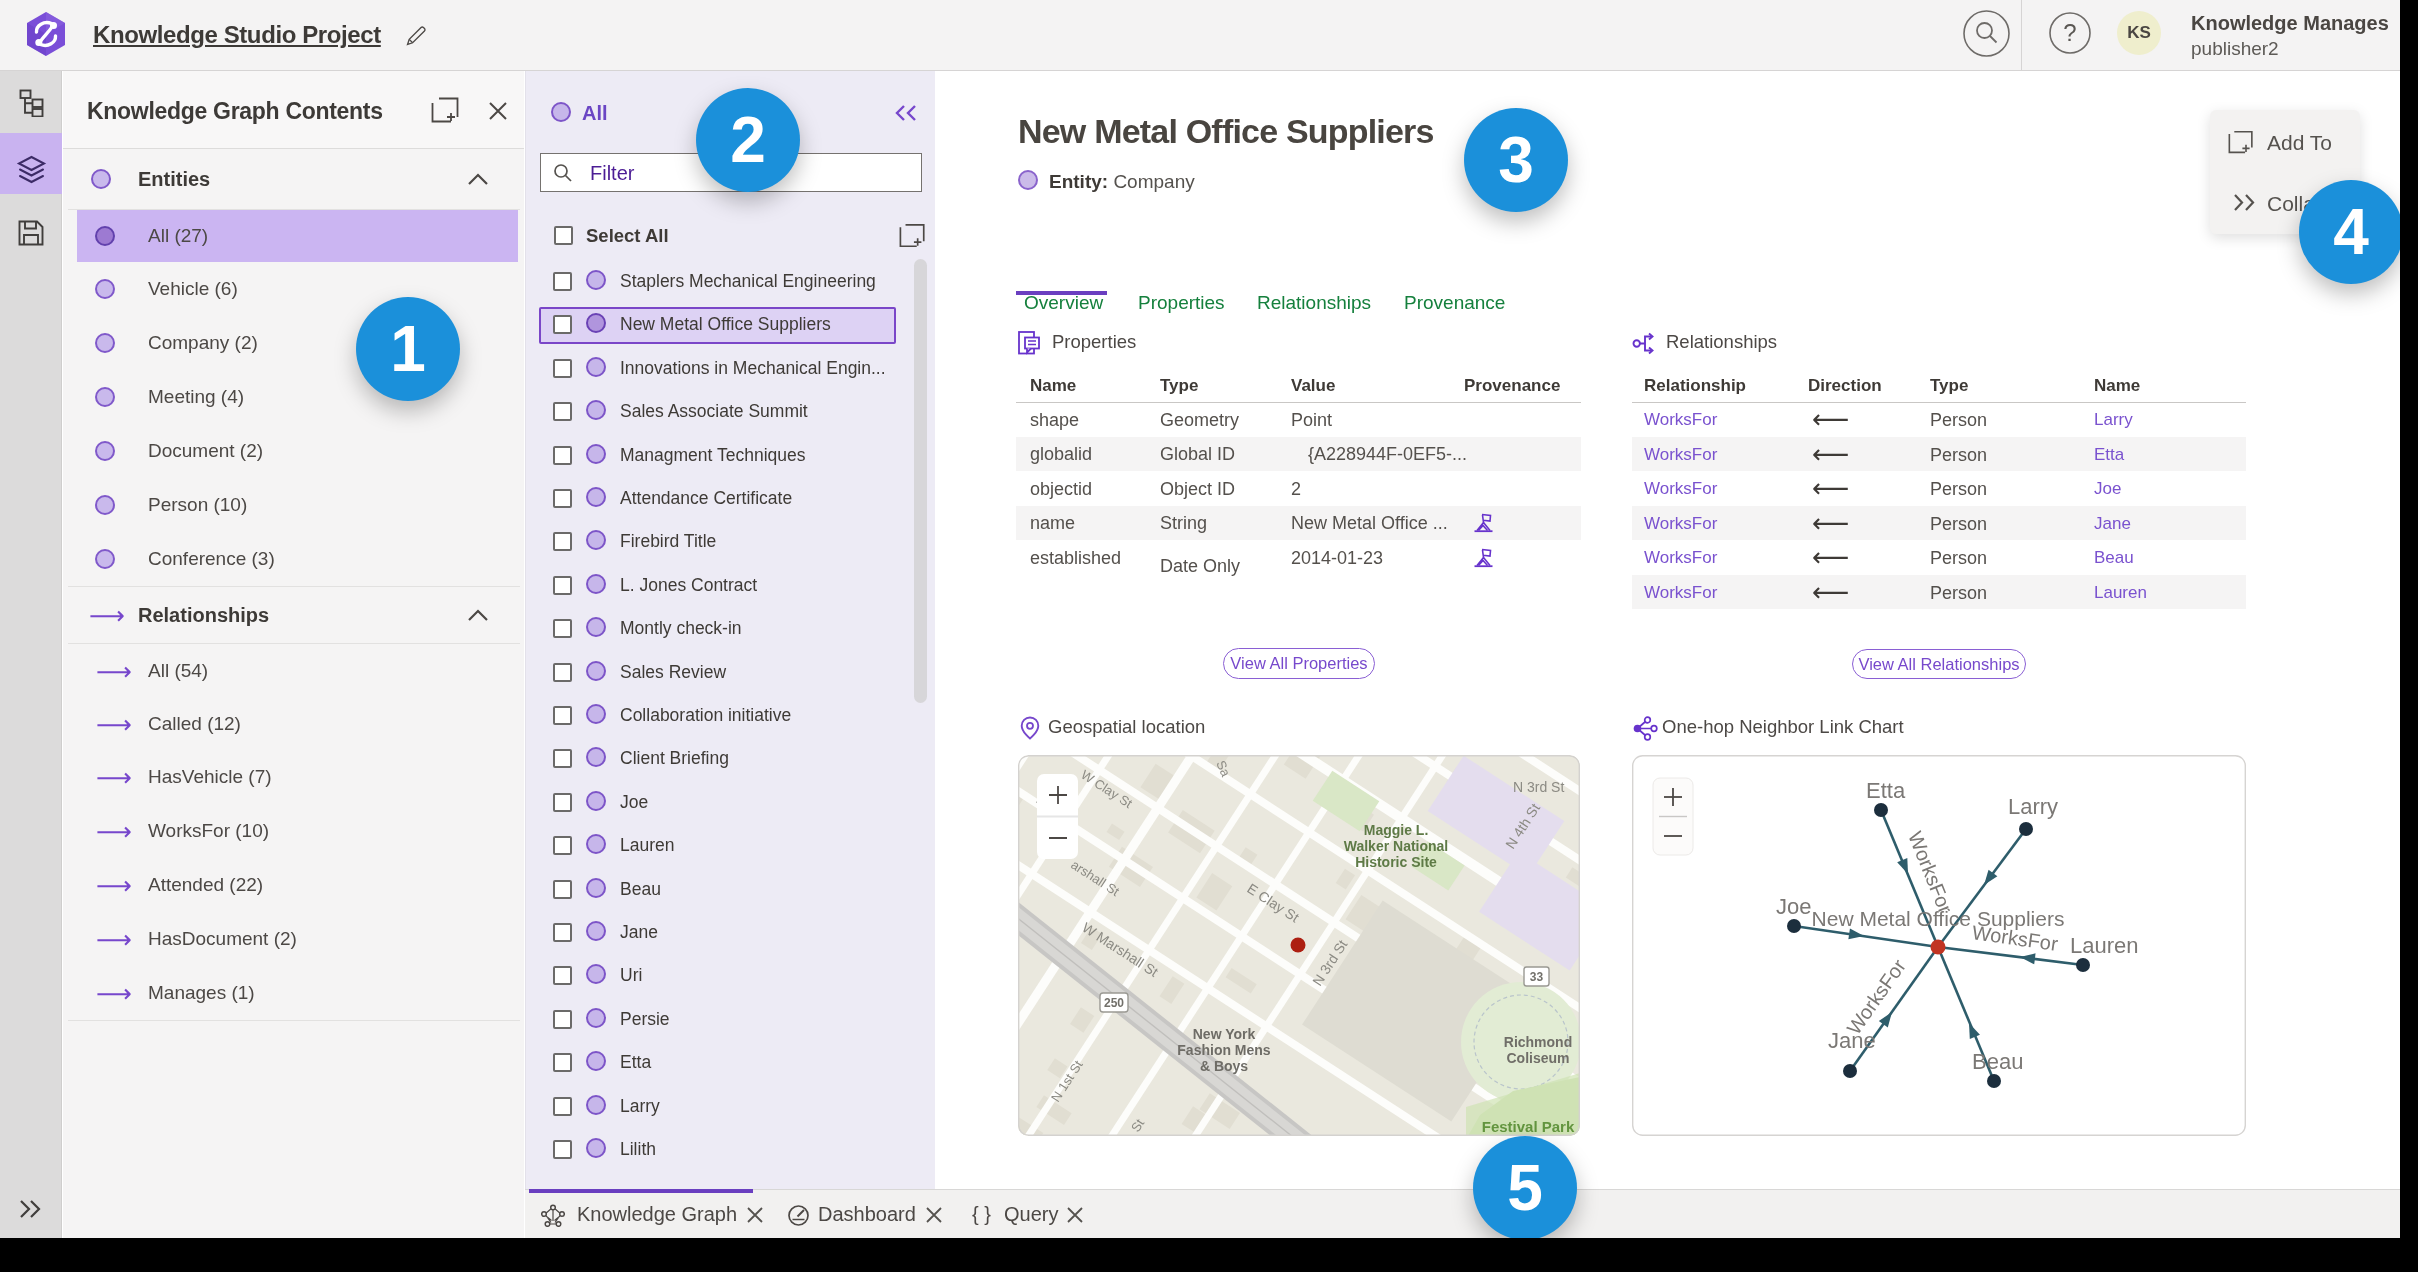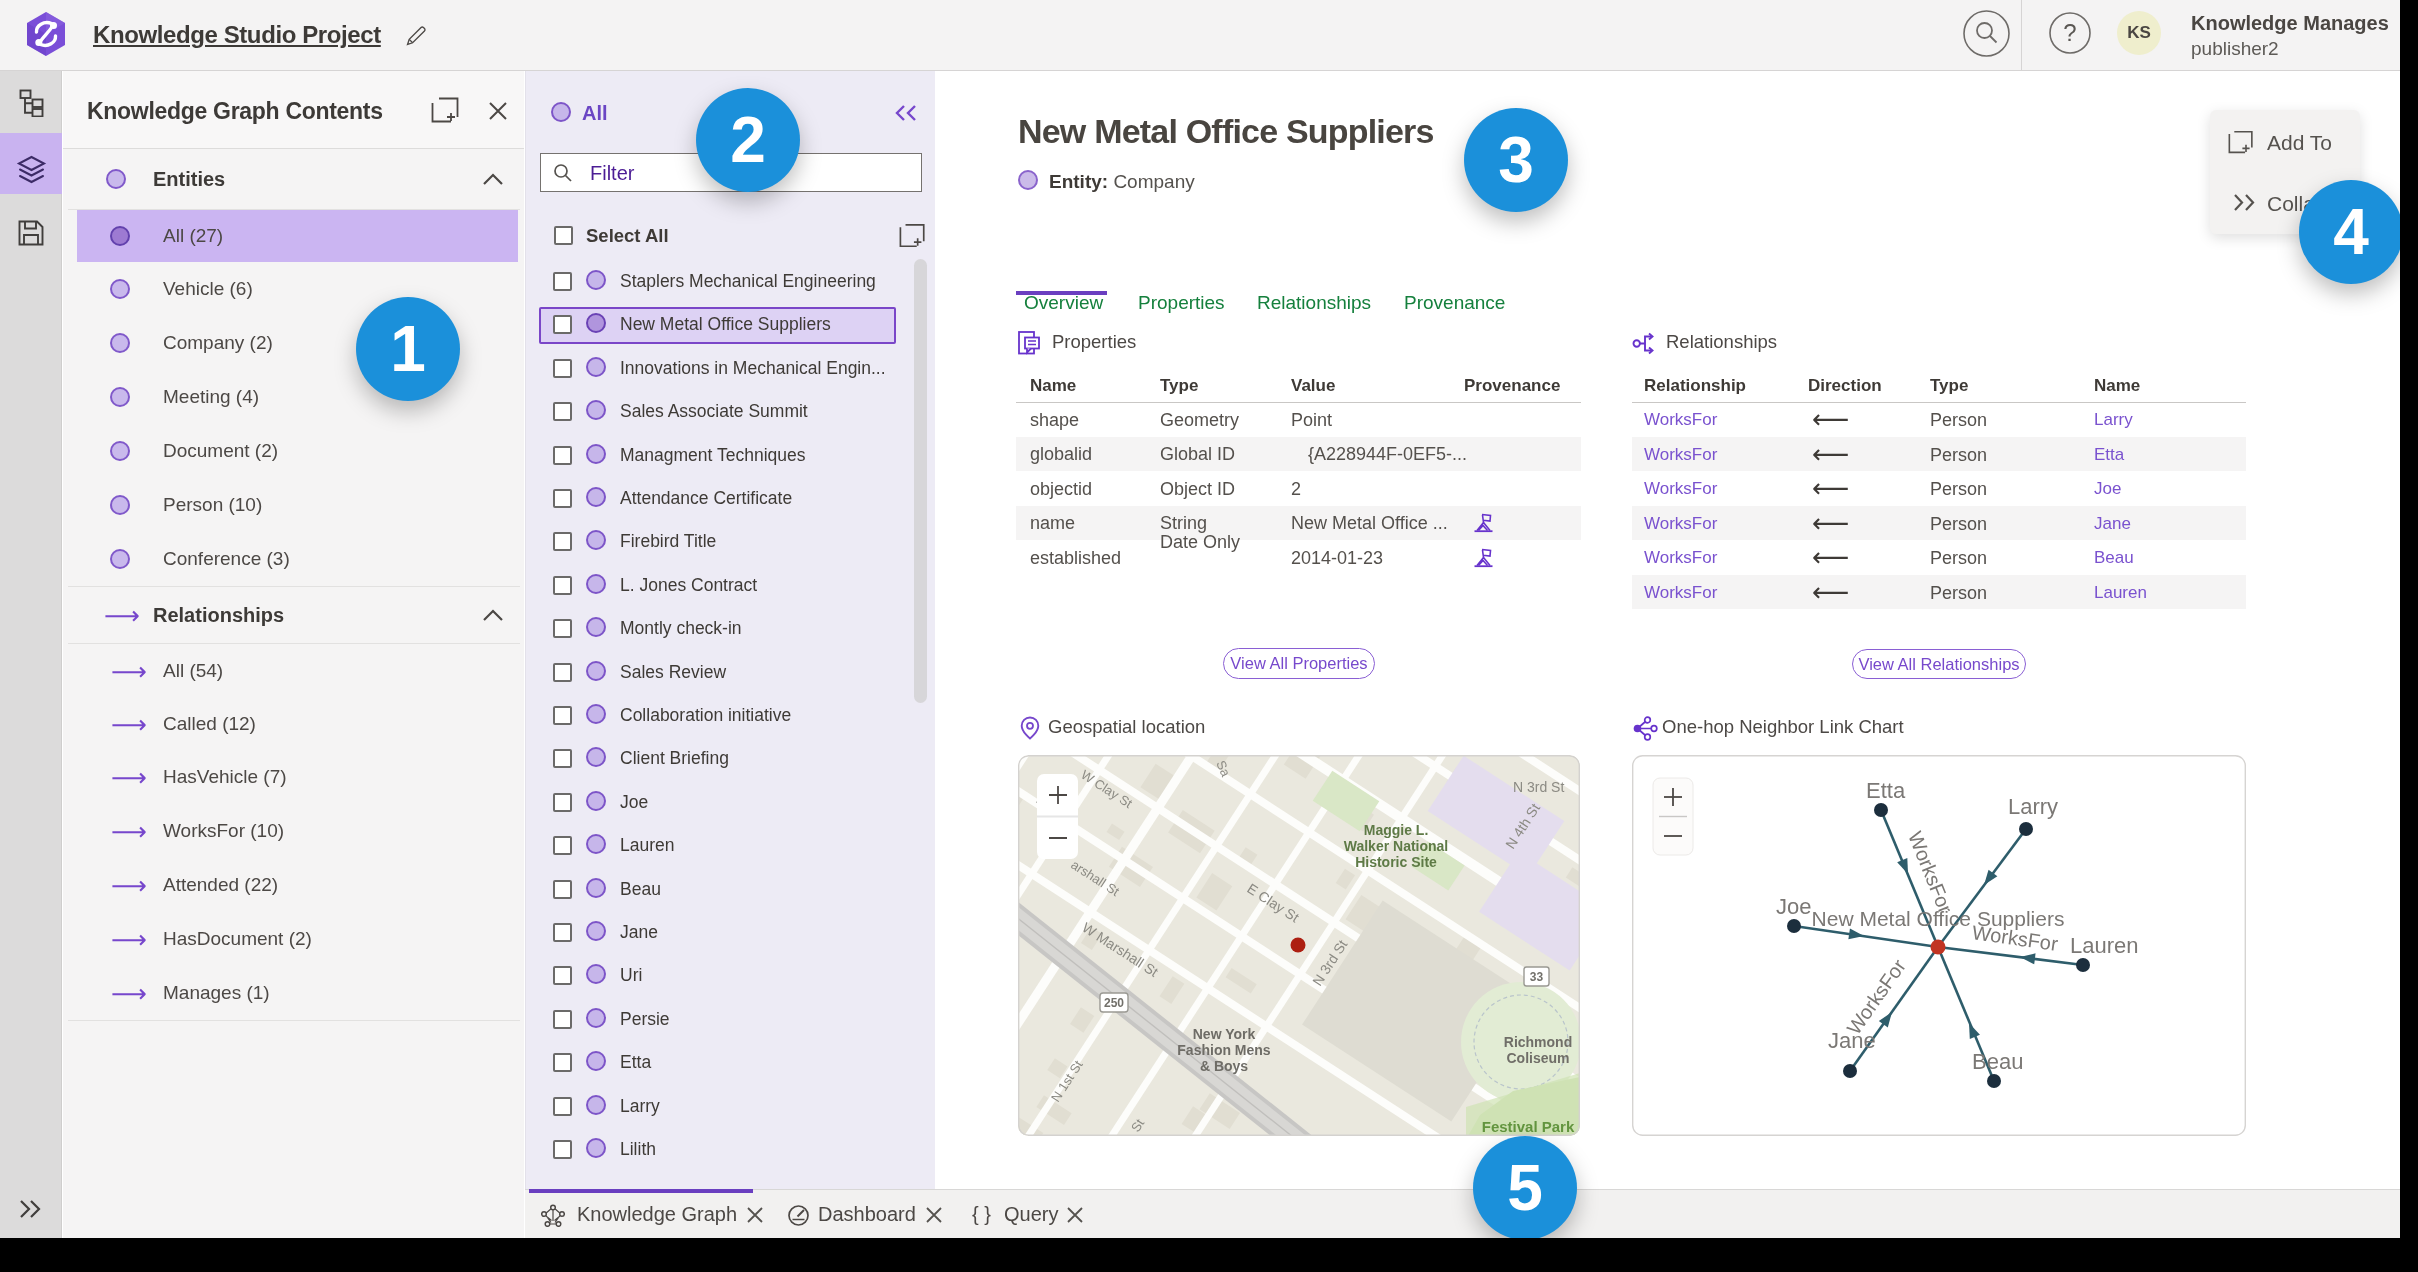--- a/index.html
+++ b/index.html
@@ -16,21 +16,21 @@
   .avatar { position:absolute; left:2117px; top:11px; width:44px; height:44px; border-radius:50%; background:#efeecd; color:#4a4642; font-size:17px; font-weight:700; text-align:center; line-height:44px; }
 
   
   #rail { position:absolute; left:0; top:71px; width:62px; height:1167px; background:#dcdbdb; border-right:1px solid #cfcecd; }
   #rail-sel { position:absolute; left:0; top:62px; width:62px; height:61px; background:#c9b3f0; }
 
   
   #kgc { position:absolute; left:63px; top:71px; width:461px; height:1167px; background:#f5f4f4; }
   #kgc-header { position:absolute; left:0; top:0; width:461px; height:78px; background:#f8f7f7; border-bottom:1px solid #dddcdb; }
   #kgc-title { position:absolute; left:24px; top:27px; font-size:23px; font-weight:600; color:#3d3a37; letter-spacing:-0.3px; }
-  .kgc-row { position:absolute; left:15px; width:454px; height:54px; }
+  .kgc-row { position:absolute; left:0; width:454px; height:54px; }
   .kgc-circle { position:absolute; left:32px; top:50%; margin-top:-10px; width:20px; height:20px; border-radius:50%; background:#c9b9ec; border:2px solid #8059ca; }
   .kgc-label { position:absolute; left:85px; top:50%; transform:translateY(-50%); font-size:19px; color:#4c4845; }
   .sec-label { position:absolute; left:75px; top:50%; transform:translateY(-50%); font-size:20px; font-weight:600; color:#3d3a37; }
   .chev-up { position:absolute; right:28px; top:50%; margin-top:-6px; }
   .arrow-icn { position:absolute; left:28px; top:50%; transform:translateY(-50%); font-size:25px; color:#7747cc; font-weight:400; }
 
   
   #elist { position:absolute; left:525px; top:71px; width:410px; height:1167px; background:#edebf5; border-left:1px solid #e3e1ea; }
   .echk { position:absolute; width:19px; height:19px; background:#fff; border:2px solid #6b6a69; border-radius:2px; }
   .ecircle { position:absolute; width:20px; height:20px; border-radius:50%; background:#c6b6ea; border:2px solid #7d55c8; }
@@ -358,21 +358,21 @@
   <div class="td abs" style="left:1030px;top:444px">globalid</div>
     <div class="td abs" style="left:1160px;top:444px">Global ID</div>
     <div class="td abs" style="left:1308px;top:444px">{A228944F-0EF5-...</div>
   <div class="td abs" style="left:1030px;top:479px">objectid</div>
     <div class="td abs" style="left:1160px;top:479px">Object ID</div>
     <div class="td abs" style="left:1291px;top:479px">2</div>
   <div class="td abs" style="left:1030px;top:513px">name</div>
     <div class="td abs" style="left:1160px;top:513px">String</div>
     <div class="td abs" style="left:1291px;top:513px">New Metal Office ...</div>
   <div class="td abs" style="left:1030px;top:548px">established</div>
-    <div class="td abs" style="left:1160px;top:532px">Date Only</div>
+    <div class="td abs" style="left:1160px;top:556px">Date Only</div>
     <div class="td abs" style="left:1291px;top:548px">2014-01-23</div>
   <svg class="abs" style="left:1472px;top:512px" width="23" height="22" viewBox="0 0 23 22">
       <g fill="none" stroke="#6733cc" stroke-width="1.6">
         <path d="M10.5,3 L11.5,10.5 M10,2.5 L18.5,3.5 L18,9 L11,8.2"></path>
         <path d="M11.5,10.5 L5,18.5 M11.5,10.5 L18,18.5 M6.5,18.5 L11,13.5 L15.5,18.5"></path>
         <path d="M2.5,19.2 L20.5,19.2" stroke-width="1.8"></path>
       </g>
     </svg>
   <svg class="abs" style="left:1472px;top:547px" width="23" height="22" viewBox="0 0 23 22">
       <g fill="none" stroke="#6733cc" stroke-width="1.6">

